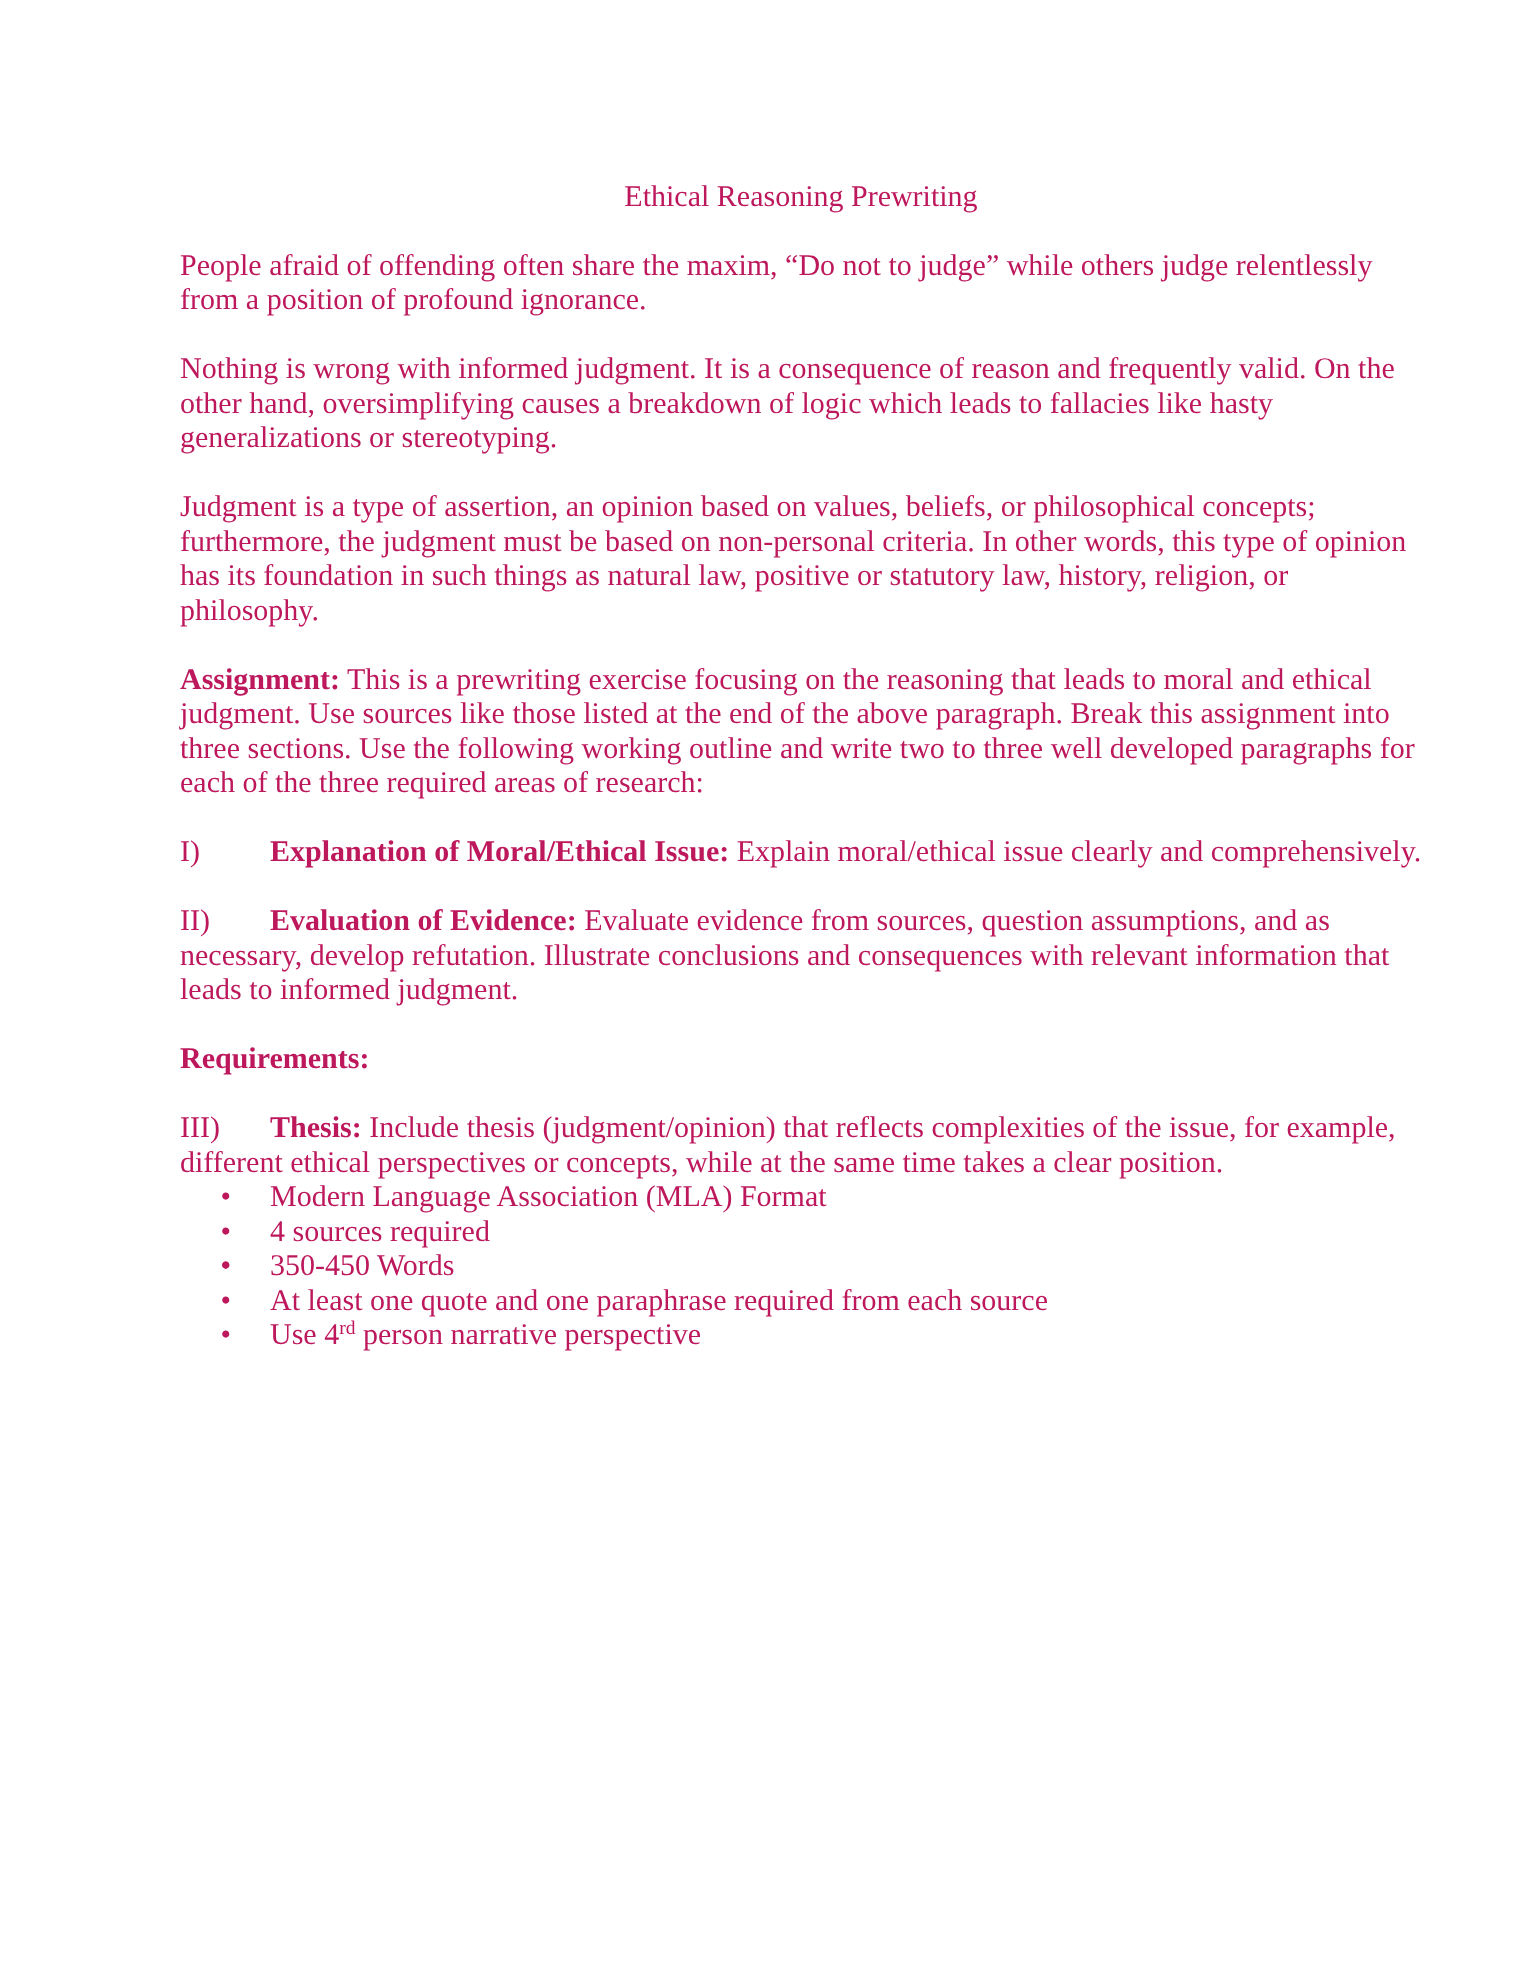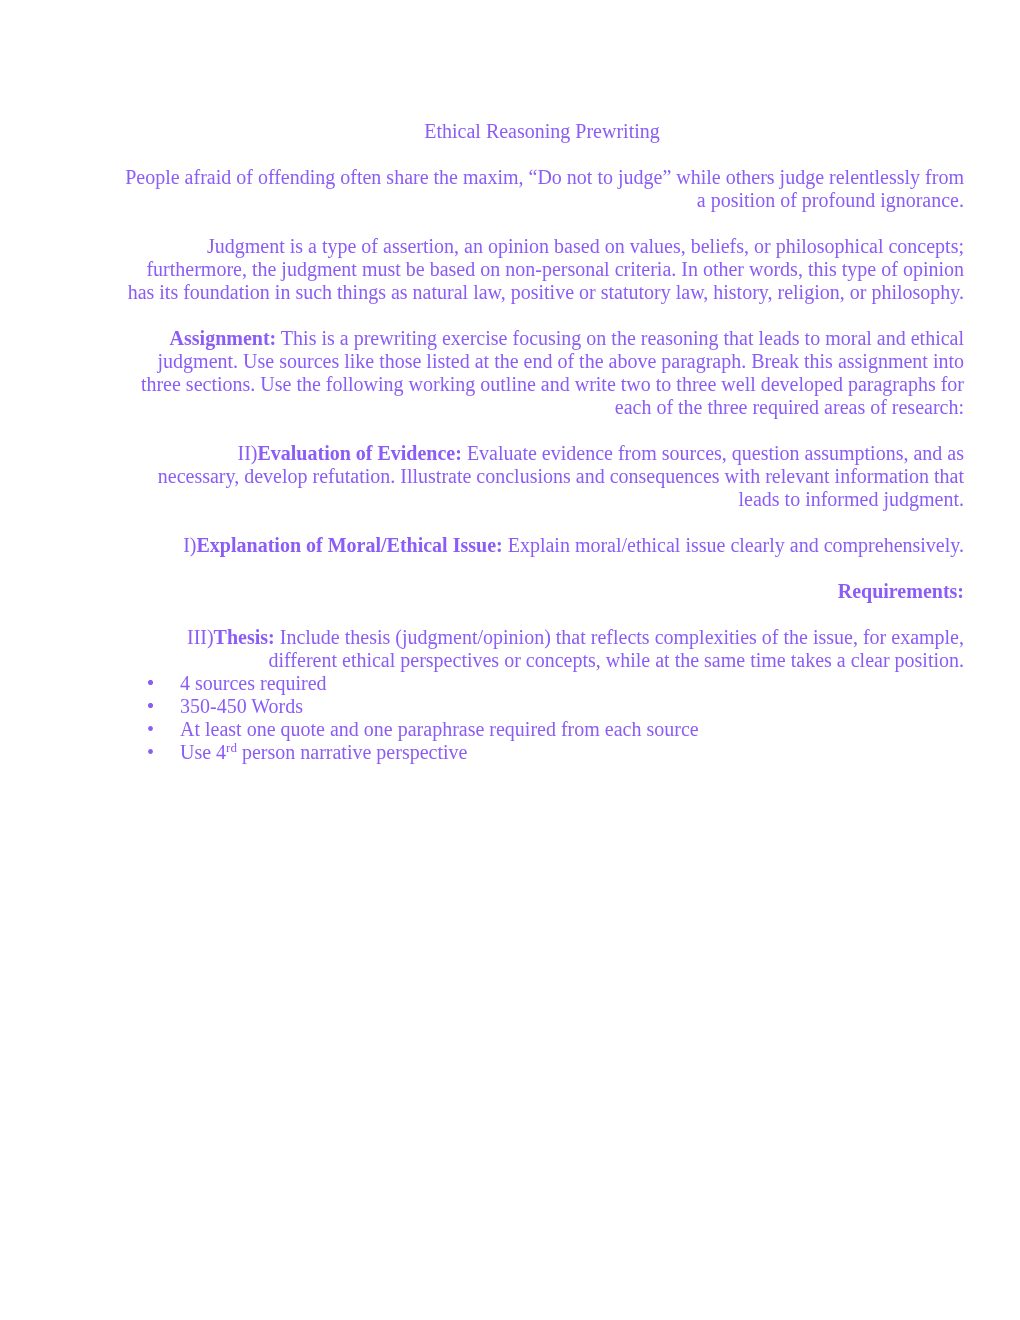--- a/index.html
+++ b/index.html
@@ -5,37 +5,36 @@
   html, body {
     margin: 0;
     padding: 0;
     background: #ffffff;
   }
   .page {
     position: relative;
     width: 1020px;
     height: 1320px;
     background: #ffffff;
-    color: #8b5cf6;
+    color: #be185d;
     font-family: "Liberation Serif", "DejaVu Serif", serif;
     font-size: 20px;
     line-height: 23px;
     box-sizing: border-box;
-    padding: 120px 56px 0 120px;
+    padding: 120px 72px 0 120px;
     overflow: hidden;
   }
   .doc-title {
     margin: 0;
     font-size: 20px;
     font-weight: normal;
     text-align: center;
   }
   p.block {
     margin: 23px 0 0 0;
-    text-align: right;
   }
   .bold {
     font-weight: bold;
     margin-top: 20px;
   }
   
   .numeral {
     display: inline-block;
     width: 60px;
     text-indent: 0;
@@ -68,35 +67,36 @@
 </style>
 </head>
 <body>
 
 <div class="page">
 
   <h1 class="doc-title">Ethical Reasoning Prewriting</h1>
 
   <p class="block">People afraid of offending often share the maxim, “Do not to judge” while others judge relentlessly from a position of profound ignorance.</p>
 
+  <p class="block">Nothing is wrong with informed judgment. It is a consequence of reason and frequently valid. On the other hand, oversimplifying causes a breakdown of logic which leads to fallacies like hasty generalizations or stereotyping.</p>
 
   <p class="block">Judgment is a type of assertion, an opinion based on values, beliefs, or philosophical concepts; furthermore, the judgment must be based on non-personal criteria. In other words, this type of opinion has its foundation in such things as natural law, positive or statutory law, history, religion, or philosophy.</p>
 
   <p class="block"><span class="bold">Assignment:</span><span> This is a prewriting exercise focusing on the reasoning that leads to moral and ethical judgment. Use sources like those listed at the end of the above paragraph. Break this assignment into three sections. Use the following working outline and write two to three well developed paragraphs for each of the three required areas of research:</span></p>
 
+  <p class="block outline-item hang"><span class="numeral">I)</span><span class="bold">Explanation of Moral/Ethical Issue:</span><span> Explain moral/ethical issue clearly and comprehensively.</span></p>
+
   <p class="block outline-item"><span class="numeral">II)</span><span class="bold">Evaluation of Evidence:</span><span> Evaluate evidence from sources, question assumptions, and as necessary, develop refutation. Illustrate conclusions and consequences with relevant information that leads to informed judgment.</span></p>
-
-  <p class="block outline-item hang"><span class="numeral">I)</span><span class="bold">Explanation of Moral/Ethical Issue:</span><span> Explain moral/ethical issue clearly and comprehensively.</span></p>
 
   <p class="block bold">Requirements:</p>
 
   <p class="block outline-item"><span class="numeral">III)</span><span class="bold">Thesis:</span><span> Include thesis (judgment/opinion) that reflects complexities of the issue, for example, different ethical perspectives or concepts, while at the same time takes a clear position.</span></p>
 
   <ul class="req-list">
-    <li class="req-item"><span class="req-bullet">•</span></li>
+    <li class="req-item"><span class="req-bullet">•</span><span>Modern Language Association (MLA) Format</span></li>
     <li class="req-item"><span class="req-bullet">•</span><span>4 sources required</span></li>
     <li class="req-item"><span class="req-bullet">•</span></li>
     <li class="req-item"><span class="req-bullet">•</span><span>350-450 Words</span></li>
     <li class="req-item"><span class="req-bullet">•</span><span>At least one quote and one paraphrase required from each source</span></li>
     <li class="req-item"><span class="req-bullet">•</span><span>Use 4</span><sup class="ordinal">rd</sup><span> person narrative perspective</span></li>
   </ul>
 
 </div>
 
 </body></html>

